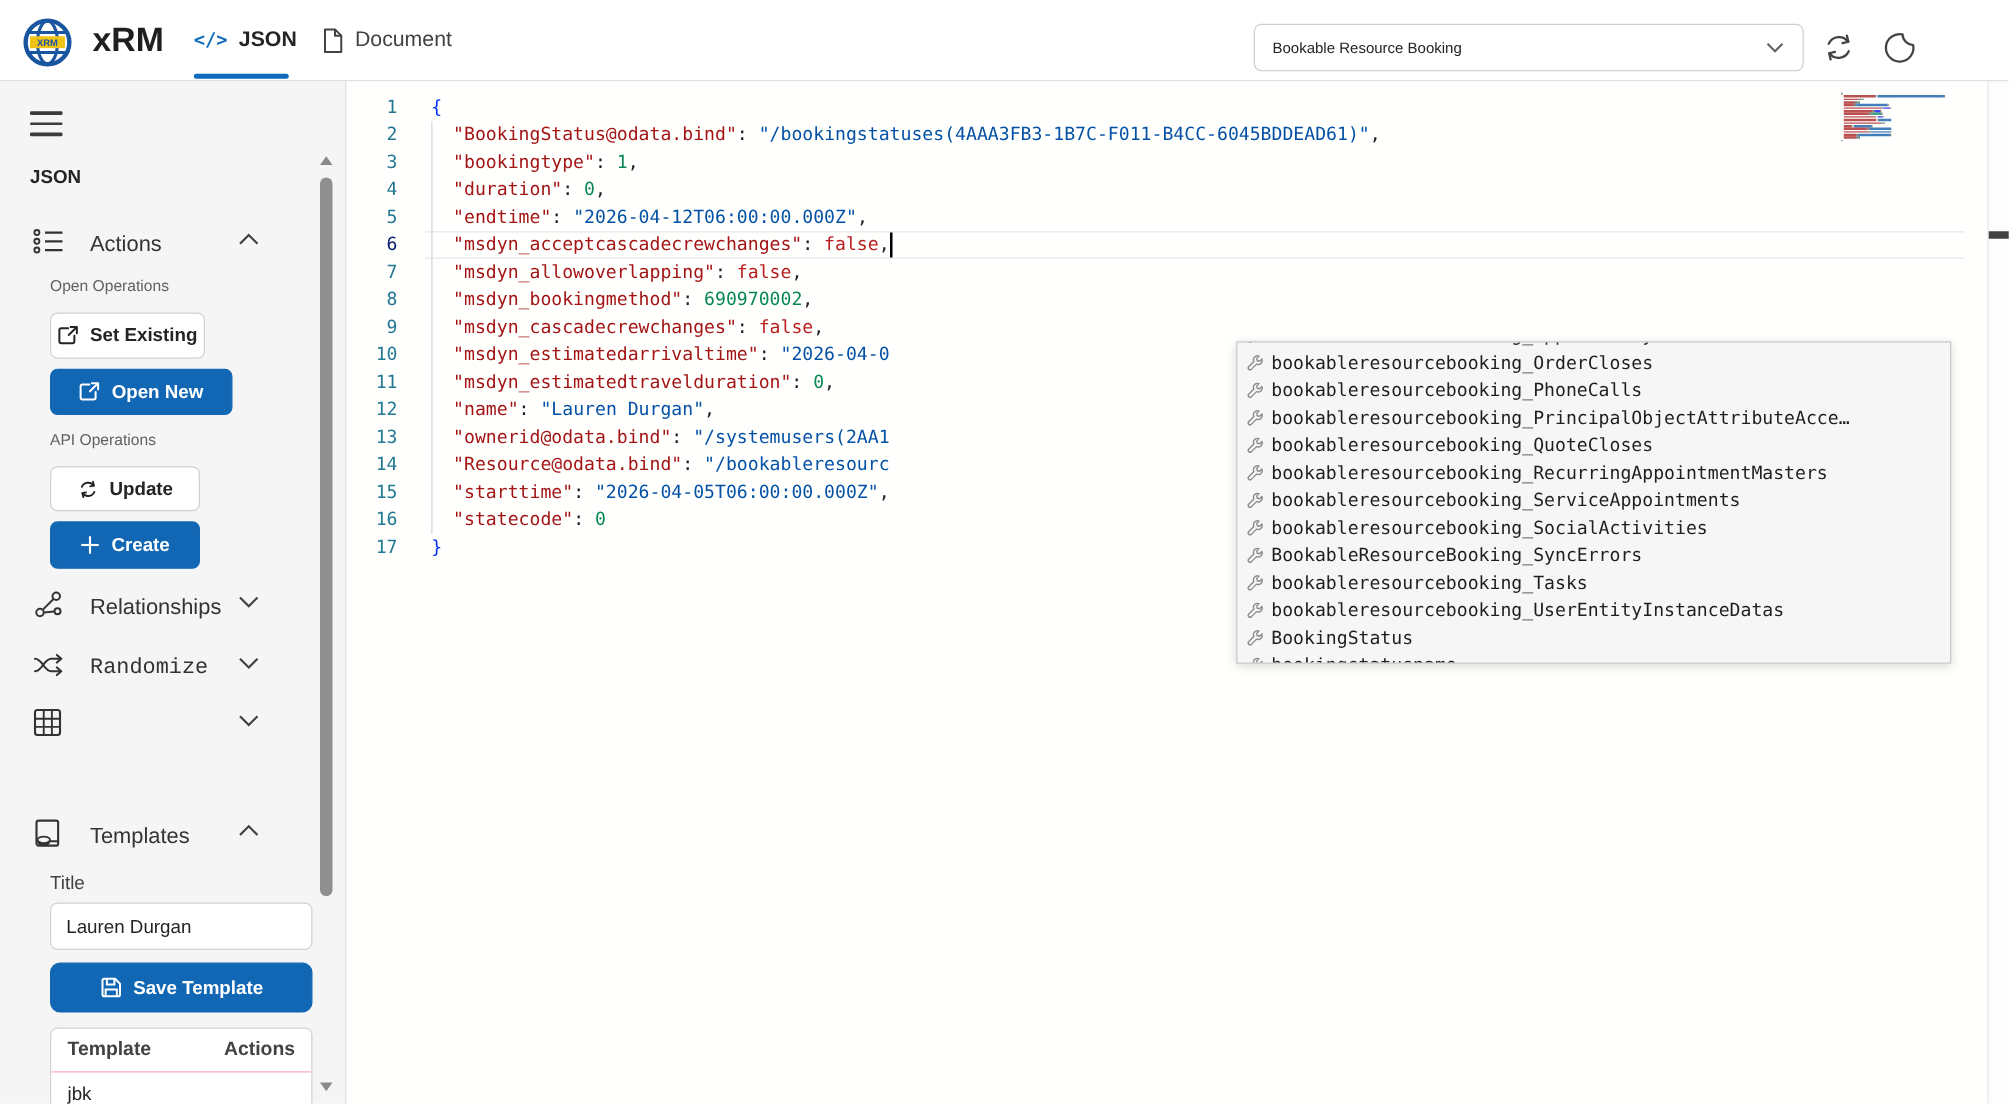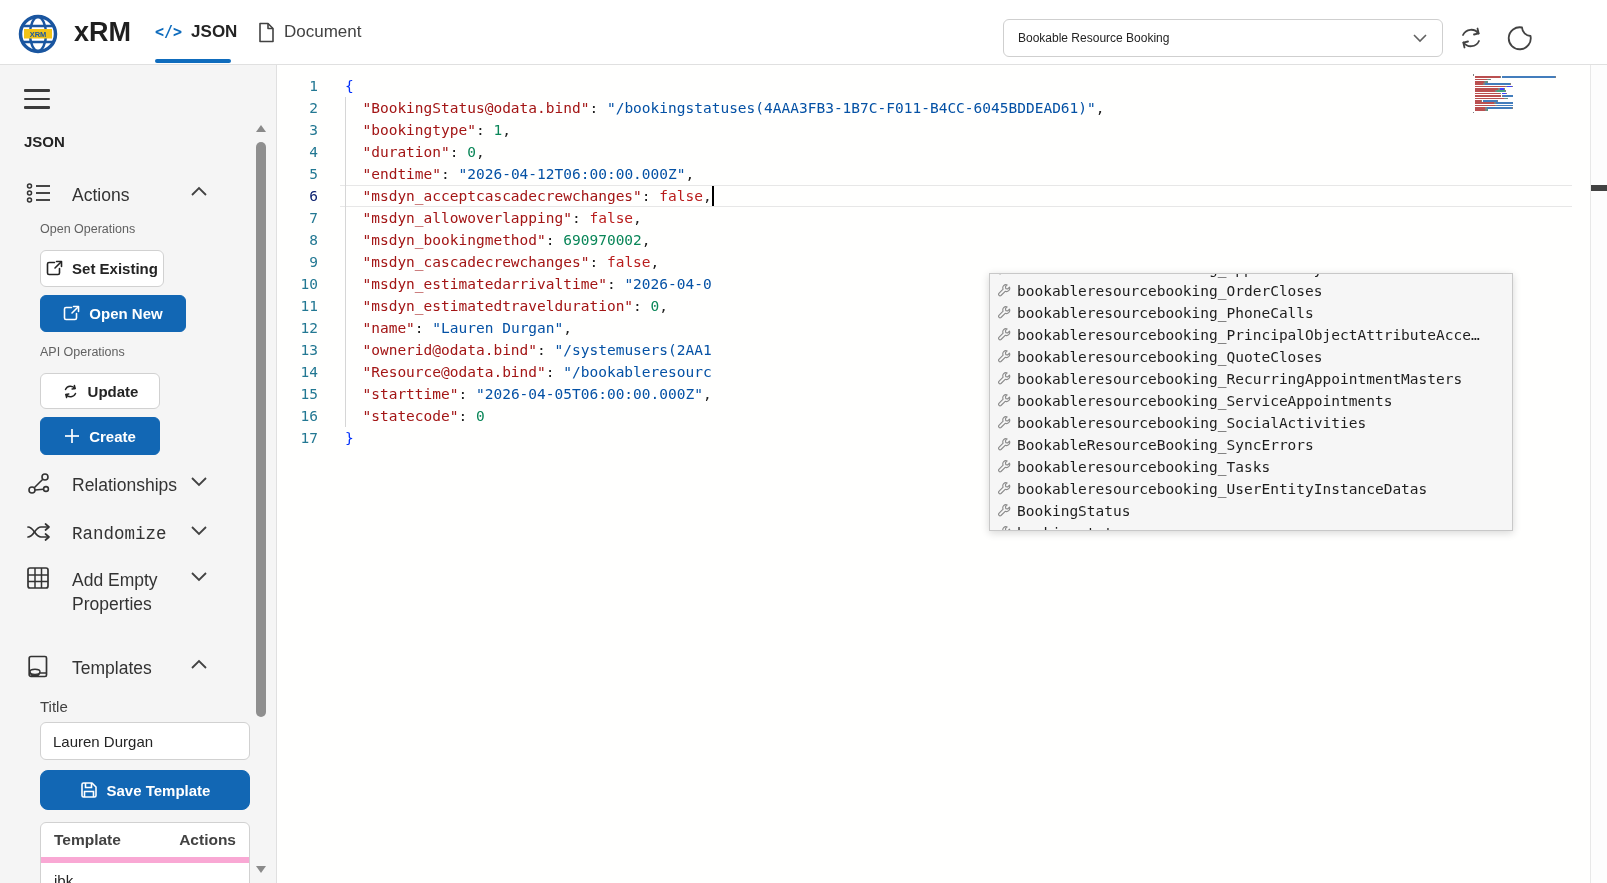--- a/index.html
+++ b/index.html
@@ -36,21 +36,21 @@
   .section-hd .s-chev { position:absolute; right:42px; top:6px; }
   .grp-label { position:absolute; left:40px; font-size:12.5px; color:#616161; }
   .btn { position:absolute; display:flex; align-items:center; justify-content:center; gap:9px;
          border-radius:6px; font-size:15px; font-weight:bold; cursor:pointer; border:1px solid #d1d1d1; background:#fff; color:#242424; }
   .btn.blue { background:#1267b4; border-color:#1267b4; color:#fff; }
   .title-label { position:absolute; left:40px; top:633px; font-size:15px; color:#424242; }
   .title-input { position:absolute; left:40px; top:657px; width:210px; height:38px; border:1px solid #d1d1d1; border-radius:6px;
                  background:#fff; font-size:15px; color:#242424; padding:0 12px; font-family:"Liberation Sans",sans-serif; }
   .tmpl-table { position:absolute; left:40px; top:757px; width:210px; height:70px; background:#fff;
                 border:1px solid #d1d1d1; border-radius:6px 6px 0 0; overflow:hidden; }
-  .tmpl-thead { display:flex; justify-content:space-between; padding:8px 13px; border-bottom:6px solid #f9a8d4;align-items:center; }
+  .tmpl-thead { display:flex; justify-content:space-between; padding:8px 13px; border-bottom:1px solid #f9a8d4;align-items:center; }
   .tmpl-thead span { font-size:15.5px; font-weight:bold; color:#424242; }
   .tmpl-row { padding:9px 13px; font-size:15px; color:#242424; }
   
   .sb-scroll { position:absolute; right:9px; top:60px; width:12px; height:758px; }
   .sb-up   { position:absolute; top:0;  left:1px; width:0; height:0; border-left:5px solid transparent; border-right:5px solid transparent; border-bottom:7px solid #8a8a8a; }
   .sb-down { position:absolute; bottom:10px; left:1px; width:0; height:0; border-left:5px solid transparent; border-right:5px solid transparent; border-top:7px solid #8a8a8a; }
   .sb-thumb{ position:absolute; top:17px; left:1px; width:10px; height:575px; background:#8f8f8f; border-radius:5px; }
 
   
   .editor { position:absolute; left:278px; top:65px; width:1329px; height:818px; background:#fffffe; }
@@ -59,21 +59,21 @@
   .gutter-num.active { color:#0b216f; }
   .code-line { position:absolute; left:67px; height:22px; }
   .tok-key { color:#a31515; } .tok-str { color:#0451a5; } .tok-num { color:#098658; }
   .tok-kw { color:#b91c1c; } .tok-pn { color:#1e1e1e; } .tok-brace { color:#0431fa; } .tok-ws { }
   .indent-guide { position:absolute; left:67px; top:32px; width:1px; height:330px; background:#d6d6d6; }
   .cur-line { position:absolute; left:62px; top:120px; width:1232px; height:22px;
               border-top:1.5px solid #e7e7e7; border-bottom:1.5px solid #e7e7e7; }
   .cursor { position:absolute; left:434px; top:121px; width:1.8px; height:20px; background:#000; }
 
   
-  .suggest { position:absolute; left:711px; top:208px; width:524px; height:258px; background:#f6f6f6;
+  .suggest { position:absolute; left:711px; top:208px; width:572px; height:258px; background:#f6f6f6;
              border:1px solid #c8c8c8; box-shadow:0 2px 8px rgba(0,0,0,.16); overflow:hidden; z-index:20; }
   .suggest-list { position:absolute; left:0; top:-16px; width:100%; }
   .suggest-item { height:22px; display:flex; align-items:center; padding-left:7px; gap:6px; cursor:pointer; }
   .suggest-item .s-txt { font-family:"DejaVu Sans Mono",monospace; font-size:14.5px; color:#1e1e1e; white-space:pre; }
 
   
   .minimap { position:absolute; left:1195px; top:9px; width:92px; height:44px; }
   .mm-row { position:absolute; height:1.7px; }
   .mm-seg { position:absolute; top:0; height:1.7px; opacity:.75; }
   .oruler { position:absolute; left:1312px; top:0; width:17px; height:818px; border-left:1px solid #e8e8e8; background:#fdfdfd; }
@@ -252,21 +252,20 @@
     <div class="section-hd" style="top:500px; height:56px;">
       <span class="s-icon">
         <svg width="24" height="24" viewBox="0 0 24 24">
           <rect x="2" y="2" width="20" height="20" rx="2" fill="none" stroke="#333" stroke-width="1.7"></rect>
           <line x1="2" y1="9" x2="22" y2="9" stroke="#333" stroke-width="1.5"></line>
           <line x1="2" y1="15.5" x2="22" y2="15.5" stroke="#333" stroke-width="1.5"></line>
           <line x1="9" y1="2" x2="9" y2="22" stroke="#333" stroke-width="1.5"></line>
           <line x1="15.5" y1="2" x2="15.5" y2="22" stroke="#333" stroke-width="1.5"></line>
         </svg>
       </span>
-      <span class="s-label">Add Empty Properties</span>
       <span class="s-chev">
         <svg width="18" height="11" viewBox="0 0 18 11">
             <polyline points="2,2 9,9 16,2" fill="none" stroke="#424242" stroke-width="1.8"></polyline>
           </svg>
       </span>
     </div>
 
     <div class="section-hd" style="top:588px;">
       <span class="s-icon">
         <svg width="25" height="26" viewBox="0 0 25 26">

